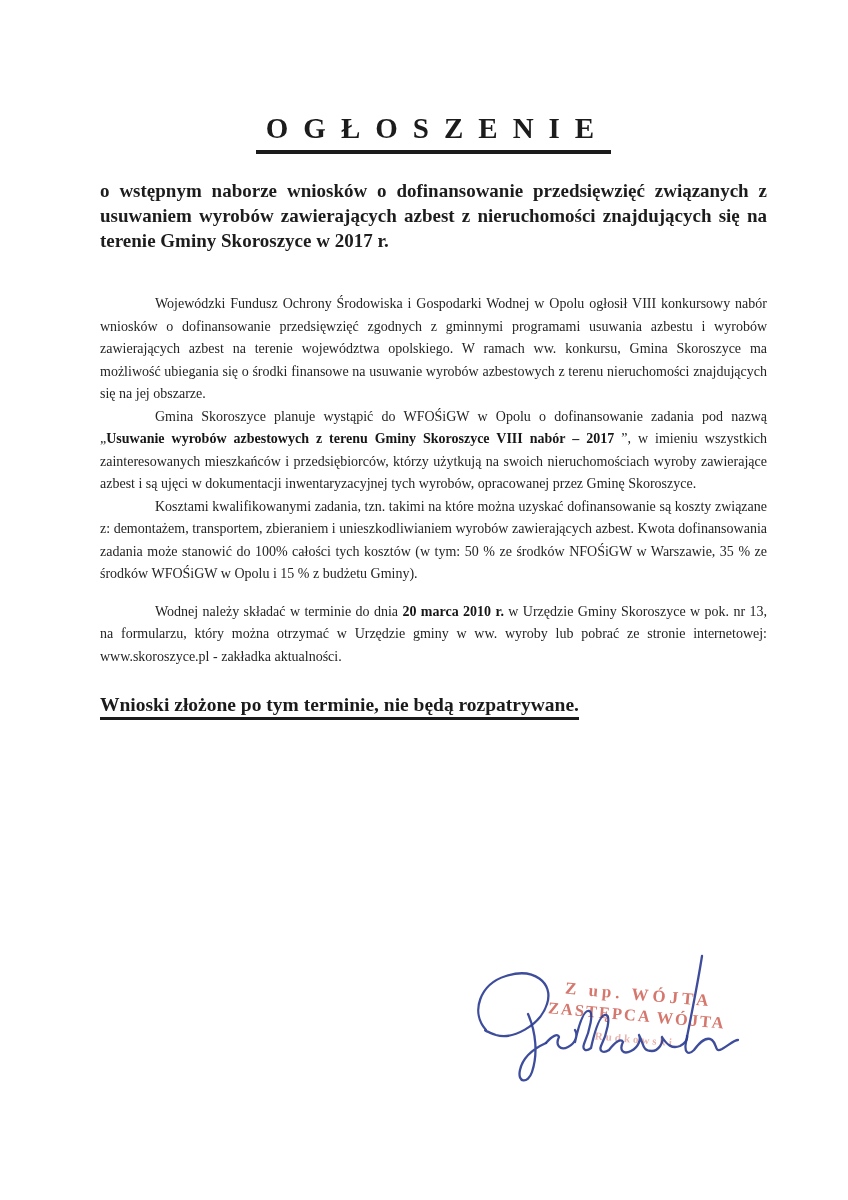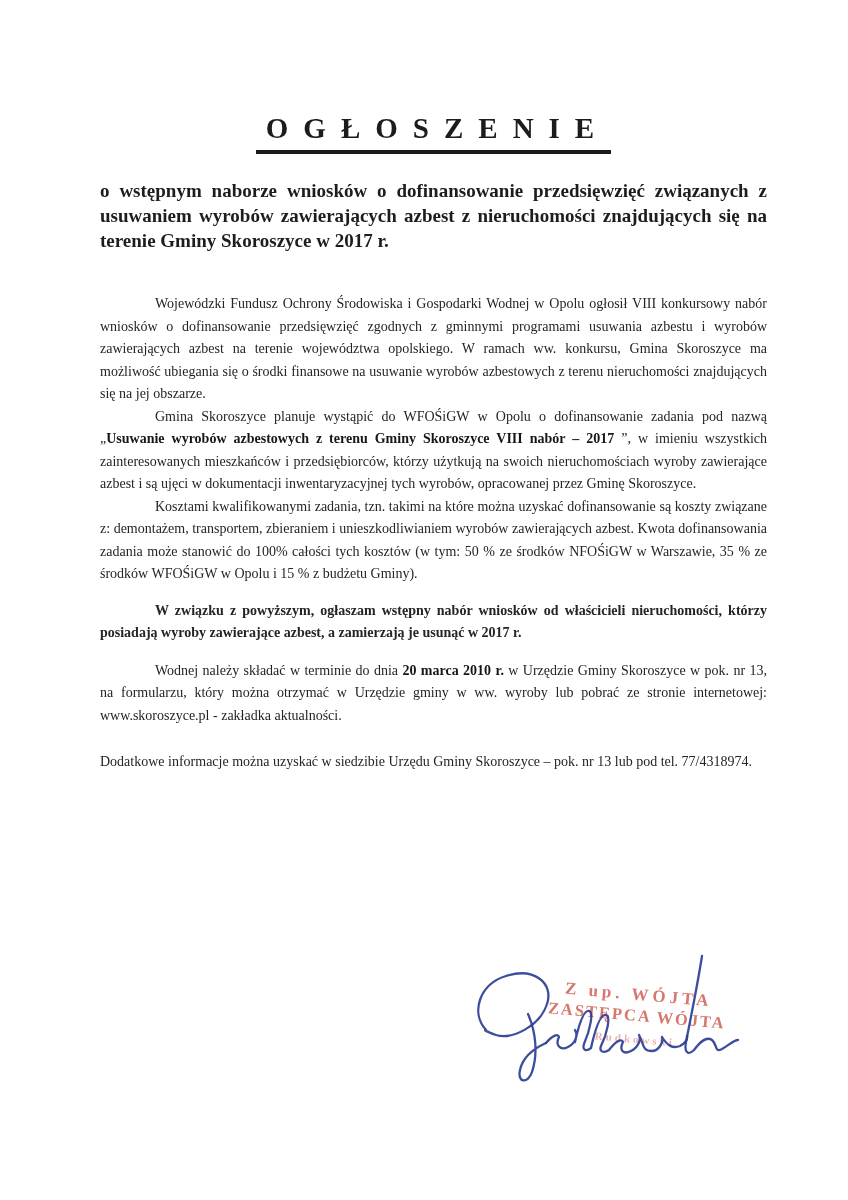--- a/index.html
+++ b/index.html
@@ -135,26 +135,25 @@
     </div>
 
     <p class="subtitle">o wstępnym naborze wniosków o dofinansowanie przedsięwzięć związanych z usuwaniem wyrobów zawierających azbest  z nieruchomości znajdujących się na terenie Gminy Skoroszyce w 2017 r.</p>
 
     <p class="body indent first-body">Wojewódzki Fundusz Ochrony Środowiska i Gospodarki Wodnej w Opolu ogłosił VIII konkursowy nabór wniosków o dofinansowanie przedsięwzięć zgodnych z gminnymi programami usuwania azbestu i wyrobów zawierających azbest na terenie województwa opolskiego. W ramach ww. konkursu, Gmina Skoroszyce ma możliwość ubiegania się o środki finansowe na usuwanie wyrobów azbestowych z terenu nieruchomości znajdujących się na jej obszarze.</p>
 
     <p class="body indent"><span>Gmina Skoroszyce planuje wystąpić do WFOŚiGW w Opolu o dofinansowanie zadania pod nazwą „</span><span class="seg-bold">Usuwanie wyrobów azbestowych z terenu Gminy Skoroszyce VIII nabór – 2017 </span><span>”, w imieniu wszystkich zainteresowanych mieszkańców i przedsiębiorców, którzy użytkują na swoich nieruchomościach wyroby zawierające azbest i są ujęci w dokumentacji inwentaryzacyjnej tych wyrobów, opracowanej przez Gminę Skoroszyce.</span></p>
 
     <p class="body indent">Kosztami kwalifikowanymi zadania, tzn. takimi na które można uzyskać dofinansowanie są koszty związane z: demontażem, transportem, zbieraniem i unieszkodliwianiem wyrobów zawierających azbest. Kwota dofinansowania zadania może stanowić do 100% całości tych kosztów (w tym: 50 % ze środków NFOŚiGW w Warszawie, 35 % ze środków WFOŚiGW w Opolu i 15 % z budżetu Gminy).</p>
 
-    <p class="body indent announce">W związku z powyższym, ogłaszam wstępny nabór wniosków od właścicieli nieruchomości, którzy posiadają wyroby zawierające azbest, a zamierzają je usunąć w 2017 r.</p>
 
     <p class="body indent submission"><span>Wodnej należy składać w terminie do dnia </span><span class="seg-bold">20 marca 2010 r.</span><span> w Urzędzie Gminy Skoroszyce w pok. nr 13, na formularzu, który można otrzymać w Urzędzie gminy w ww. wyroby lub pobrać ze stronie internetowej: www.skoroszyce.pl - zakładka aktualności.</span></p>
 
+    <p class="warning"><span class="warning-text">Wnioski złożone po tym terminie, nie będą rozpatrywane.</span></p>
 
-    <p class="body info">Dodatkowe informacje można uzyskać w siedzibie Urzędu Gminy Skoroszyce – pok. nr 13 lub pod  tel.  77/4318974.</p>
 
   </div>
 
   <div class="stamp">
     <div class="stamp-line1">Z up. WÓJTA</div>
     <div class="stamp-line2">ZASTĘPCA WÓJTA</div>
     <div class="stamp-line3">Rudkowski</div>
   </div>
 
   <svg class="signature" viewBox="0 0 290 170" xmlns="http://www.w3.org/2000/svg" aria-hidden="true">

